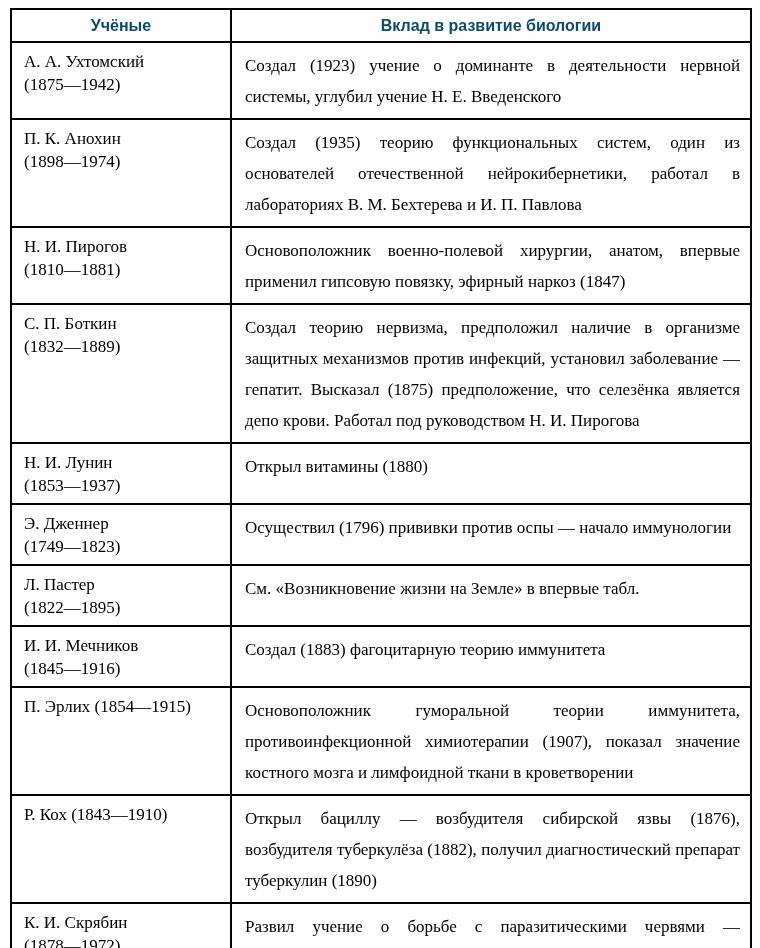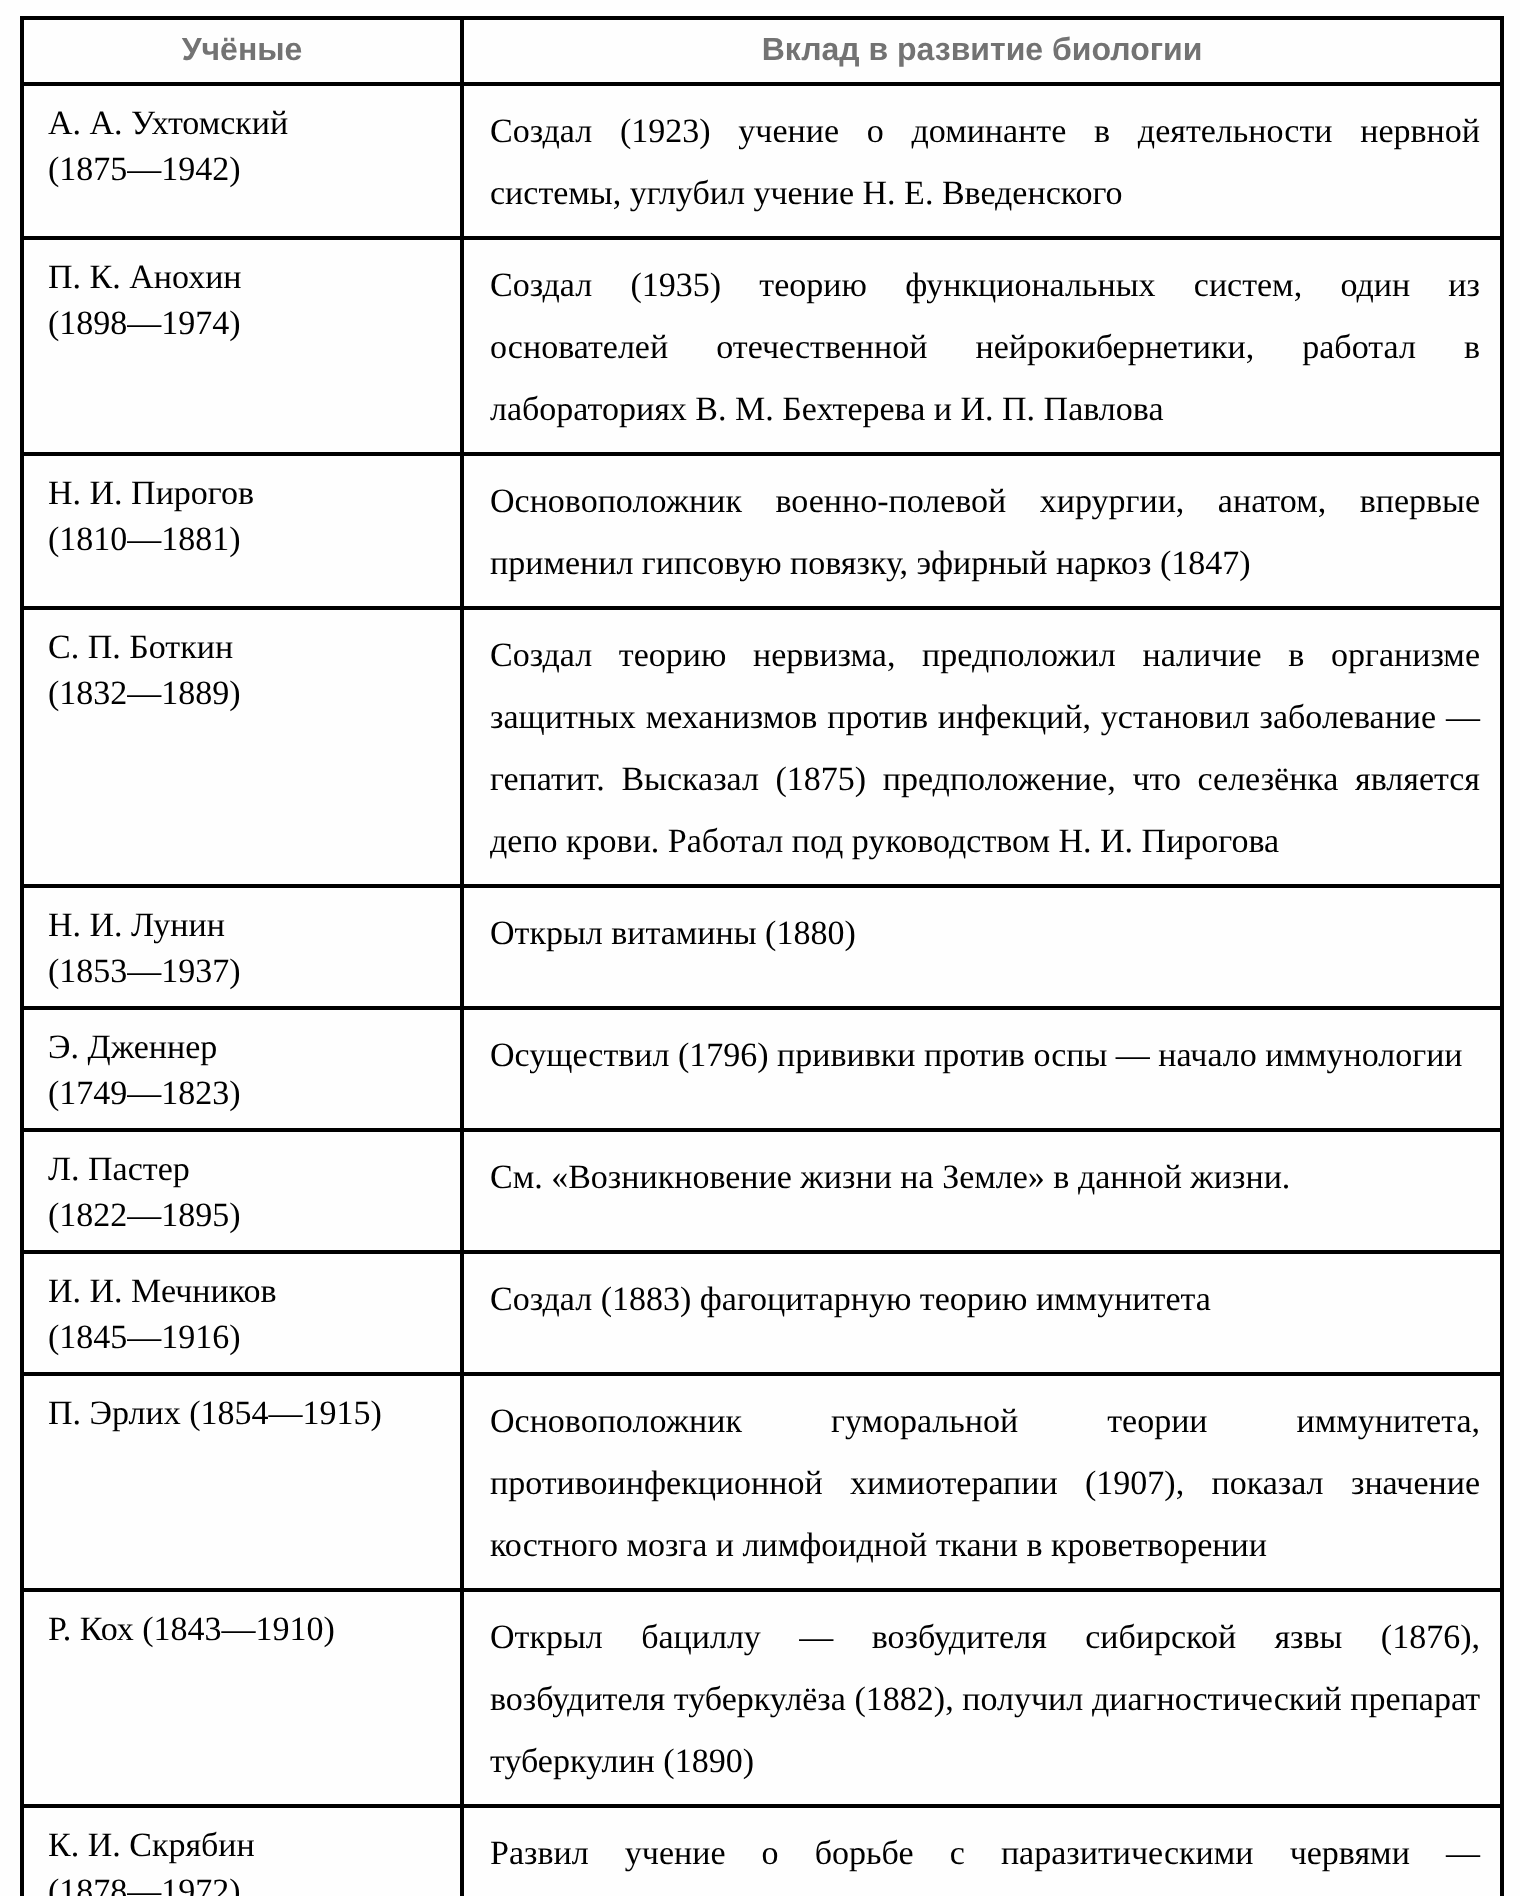--- a/index.html
+++ b/index.html
@@ -32,21 +32,21 @@
     box-sizing: border-box;
   }
   table.bio-table th {
     font-family: "Liberation Sans", sans-serif;
     font-weight: bold;
     font-size: 16px;
     text-align: center;
     vertical-align: middle;
     padding: 6px 4px;
     height: 33px;
-    color: #737373;
+    color: #0c4a6e;
   }
   td.name-cell {
     font-size: 17px;
     line-height: 23px;
     padding: 7px 8px 6px 12px;
     white-space: pre-line;
     color: #000;
     margin-left: 38px;
   }
   td.contrib-cell {
@@ -112,21 +112,21 @@
         <td class="contrib-cell">Открыл витамины (1880)</td>
       </tr>
       <tr class="r6">
         <td class="name-cell">Э. Дженнер
 (1749—1823)</td>
         <td class="contrib-cell">Осуществил (1796) прививки против оспы — начало иммунологии</td>
       </tr>
       <tr class="r7">
         <td class="name-cell">Л. Пастер
 (1822—1895)</td>
-        <td class="contrib-cell">См. «Возникновение жизни на Земле» в данной жизни.</td>
+        <td class="contrib-cell">См. «Возникновение жизни на Земле» в впервые табл.</td>
       </tr>
       <tr class="r8">
         <td class="name-cell">И. И. Мечников
 (1845—1916)</td>
         <td class="contrib-cell">Создал (1883) фагоцитарную теорию иммунитета</td>
       </tr>
       <tr class="r9">
         <td class="name-cell">П. Эрлих (1854—1915)</td>
         <td class="contrib-cell">Основоположник гуморальной теории иммунитета, противоинфекционной химиотерапии (1907), показал значение костного мозга и лимфоидной ткани в кроветворении</td>
       </tr>

